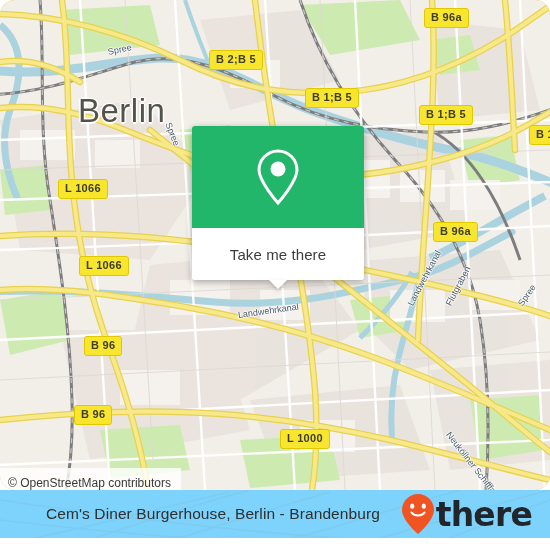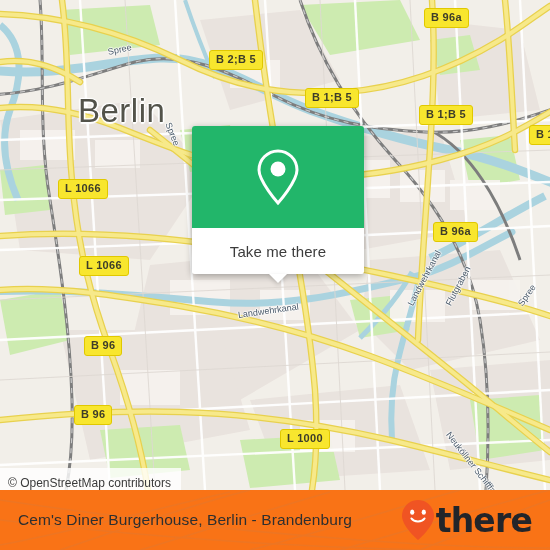--- a/index.html
+++ b/index.html
@@ -8,20 +8,21 @@
     font-family:"Liberation Sans", sans-serif;
     background:#ffffff;
     position:relative;
   }
 
   
   #map-area {
     position:absolute; left:0; top:0; width:550px; height:490px;
     overflow:hidden;
     background:#eab308;
+    border-radius:15px;
   }
   .map-svg { position:absolute; left:0; top:0; }
 
   
   .shield {
     position:absolute;
     background:#f8e62e;
     border:1.6px solid #e0c800;
     border-radius:3px;
     color:#3d3d2a;
@@ -67,21 +68,21 @@
     z-index:40;
   }
   #card-green {
     background:#22b66a;
     height:102px;
     border-radius:3px 3px 0 0;
     display:flex; align-items:center; justify-content:center;
   }
   #card-footer {
     background:#ffffff;
-    height:46px;
+    height:52px;
     border-radius:0 0 3px 3px;
     display:flex; align-items:center; justify-content:center;
     position:relative;
   }
   #card-footer-label {
     font-size:15px;
     color:#3c3c3c;
     letter-spacing:0.1px;
   }
   #card-tail {
@@ -103,24 +104,25 @@
     background:rgba(255,255,255,0.80);
     display:flex; align-items:flex-end;
     font-size:12px;
     color:#3a3a3a;
     z-index:30;
   }
 
   
   #bottom-bar {
     position:absolute; left:0; top:490px;
-    width:550px; height:60px;
-    background:#f97316;
+    width:550px; height:48px;
+    background:#7dd3fc;
     display:flex; align-items:center;
     overflow:hidden;
+    padding-left:28px;
   }
   #bottom-watermark {
     position:absolute; left:0; top:0; width:550px; height:60px;
     opacity:0.10;
   }
   #bottom-title {
     position:relative;
     margin-left:18px;
     font-size:15.5px;
     color:#2f2f2f;

